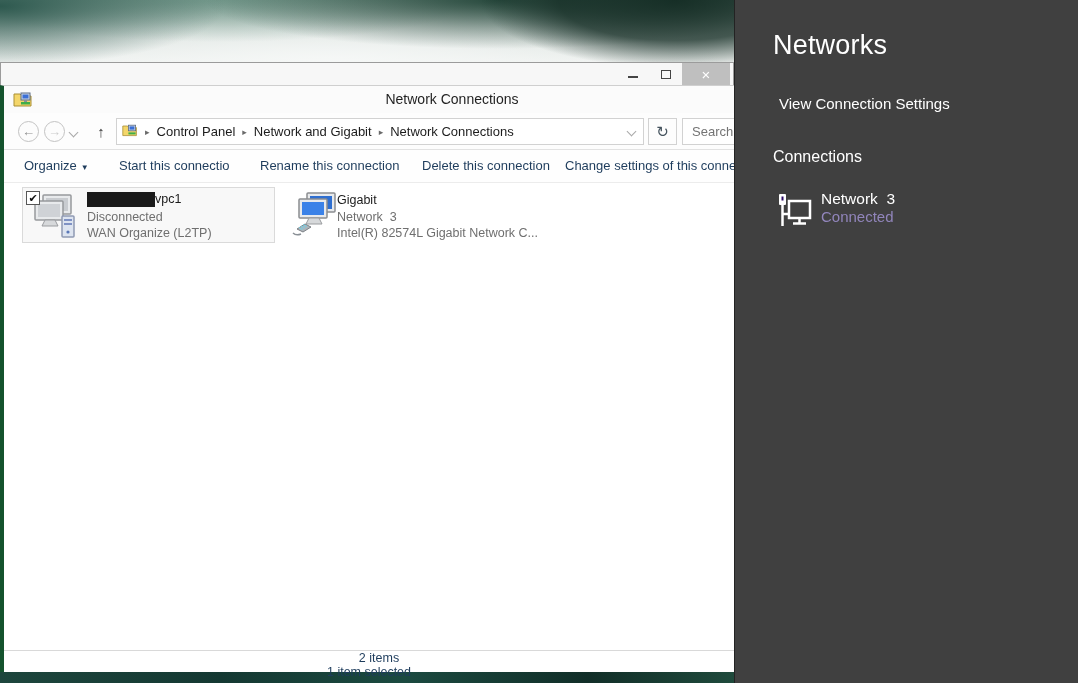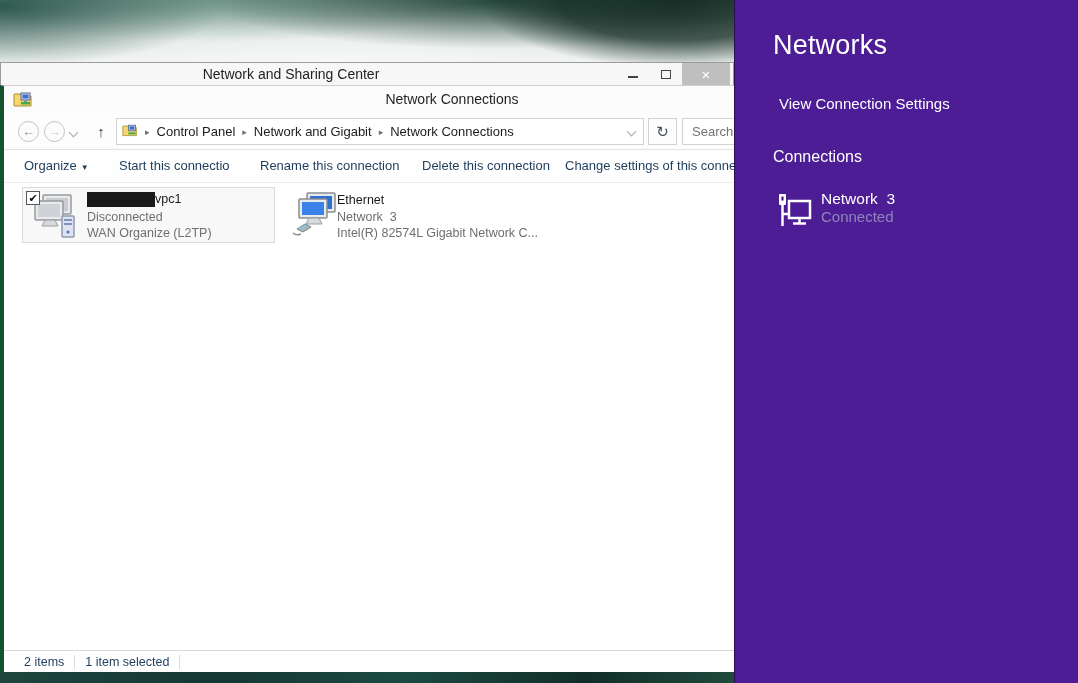--- a/index.html
+++ b/index.html
@@ -89,26 +89,26 @@
     font-size:11px; line-height:12px; text-align:center; color:#111; z-index:3; }
   .item-text { position:absolute; left:64px; top:4px; }
   .item-eth .item-text { left:50px; top:6px; }
   .item-name { font-size:12.5px; color:#1a1a1a; white-space:pre; }
   .item-sub { font-size:12.5px; color:#6f6f6f; margin-top:2.5px; white-space:pre; }
   .redact { display:inline-block; background:#1a1a1a; vertical-align:middle; }
   .redact-sm { width:68px; height:15px; margin-right:0; }
 
   
   .statusbar { position:absolute; left:0; bottom:0; width:100%; height:22px; background:#fff; border-top:1px solid #d9d9d9;
-    display:flex; align-items:center; font-size:12.5px; color:#1e3c5c; }
+    display:flex; align-items:center; font-size:12.5px; color:#1e3c5c;flex-direction:column; }
   .statusbar .sep { width:1px; height:14px; background:#dcdcdc; margin:0 10px; }
   .status-count { margin-left:20px; }
 
   
-  .networks-panel { position:absolute; left:734px; top:0; width:344px; height:683px; background:#4c1d95;
+  .networks-panel { position:absolute; left:734px; top:0; width:344px; height:683px; background:#404040;
     border-left:1px solid rgba(0,0,0,0.45); color:#fff; }
   .panel-title { position:absolute; left:38px; top:30px; font-size:27px; font-weight:300; letter-spacing:.2px; }
   .panel-link { position:absolute; left:44px; top:95px; font-size:15px; }
   .panel-section { position:absolute; left:38px; top:148px; font-size:16px; font-weight:300; }
   .net-row { position:absolute; left:0; width:344px; }
   .row-network3 { top:188px; height:58px; }
   .row-vpn { top:252px; height:114px; background:#481bb4; }
   .row-icon { position:absolute; left:42px; top:4px; }
   .row-vpn .row-icon { top:12px; }
   .row-text { position:absolute; left:86px; top:2px; }
@@ -119,21 +119,20 @@
   .connect-btn { position:absolute; left:216px; top:61px; width:90px; height:33px; background:transparent;
     border:2px solid #ffffff; color:#fff; font-size:15px; font-weight:700; font-family:"Liberation Sans",sans-serif; }
 </style>
 </head>
 <body>
 
 <div class="photo-top"></div>
 <div class="photo-bottom"></div>
 
 <div class="nsc-titlebar">
-  <div class="nsc-title">Network and Sharing Center</div>
   <div class="cap-btn btn-min">
       <div class="dash"></div>
     </div>
   <div class="cap-btn btn-max">
       <div class="boxg"></div>
     </div>
   <div class="cap-btn btn-close">
       <span>×</span>
     </div>
 </div>
@@ -229,21 +228,21 @@
           <rect x="19" y="5" width="22" height="13" fill="#2f6fd0"></rect>
           <rect x="8" y="8" width="28" height="19" rx="1" fill="#e8eaec" stroke="#8b8d90" stroke-width="1.5"></rect>
           <rect x="11" y="11" width="22" height="13" fill="#3b82e8"></rect>
           <path d="M18 27 l-3 6 h16 l-3 -6 z" fill="#d7d9db" stroke="#9a9c9f" stroke-width="1"></path>
           <path d="M6 38 l8 -5 6 3 -8 5 z" fill="#aeb4ba" stroke="#7d8287" stroke-width="1"></path>
           <path d="M12 33.5 l4 2 M10 35 l4 2 M8 36.5 l4 2" stroke="#6fd2e8" stroke-width="1"></path>
           <path d="M2 42 q3 3 8 1" stroke="#8a9096" stroke-width="1.5" fill="none"></path>
         </svg>
       </span>
       <div class="item-text">
-        <div class="item-name">Ethernet</div>
+        <div class="item-name">Gigabit</div>
         <div class="item-sub">Network  3</div>
         <div class="item-sub">Intel(R) 82574L Gigabit Network C...</div>
       </div>
     </div>
   </div>
 
   <div class="statusbar">
     <span class="status-count">2 items</span>
     <span class="sep"></span>
     <span>1 item selected</span>

